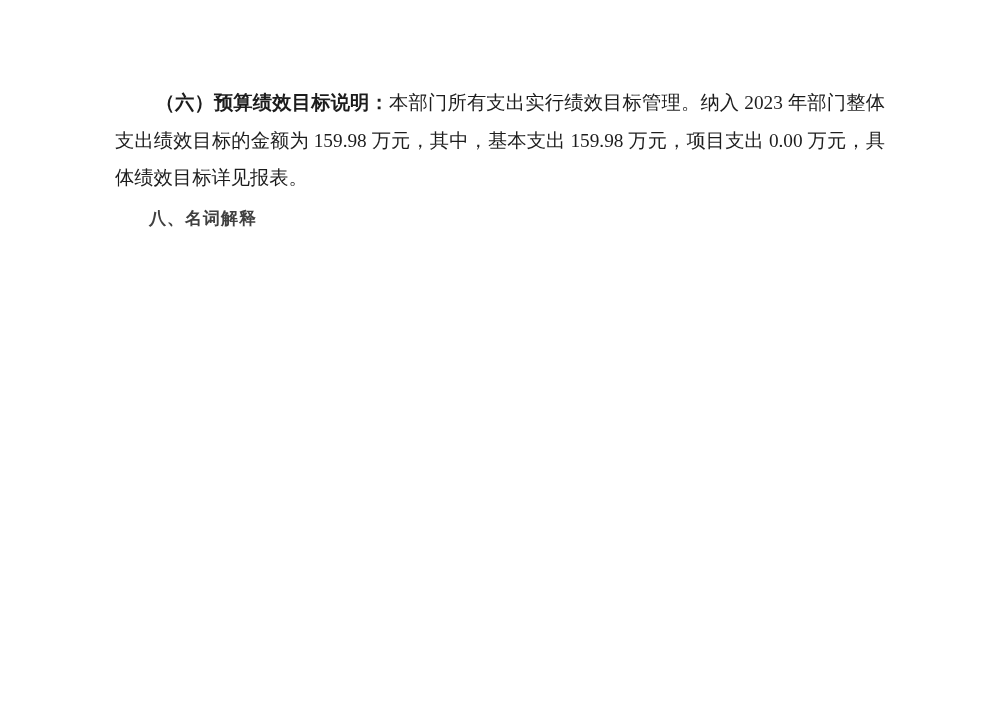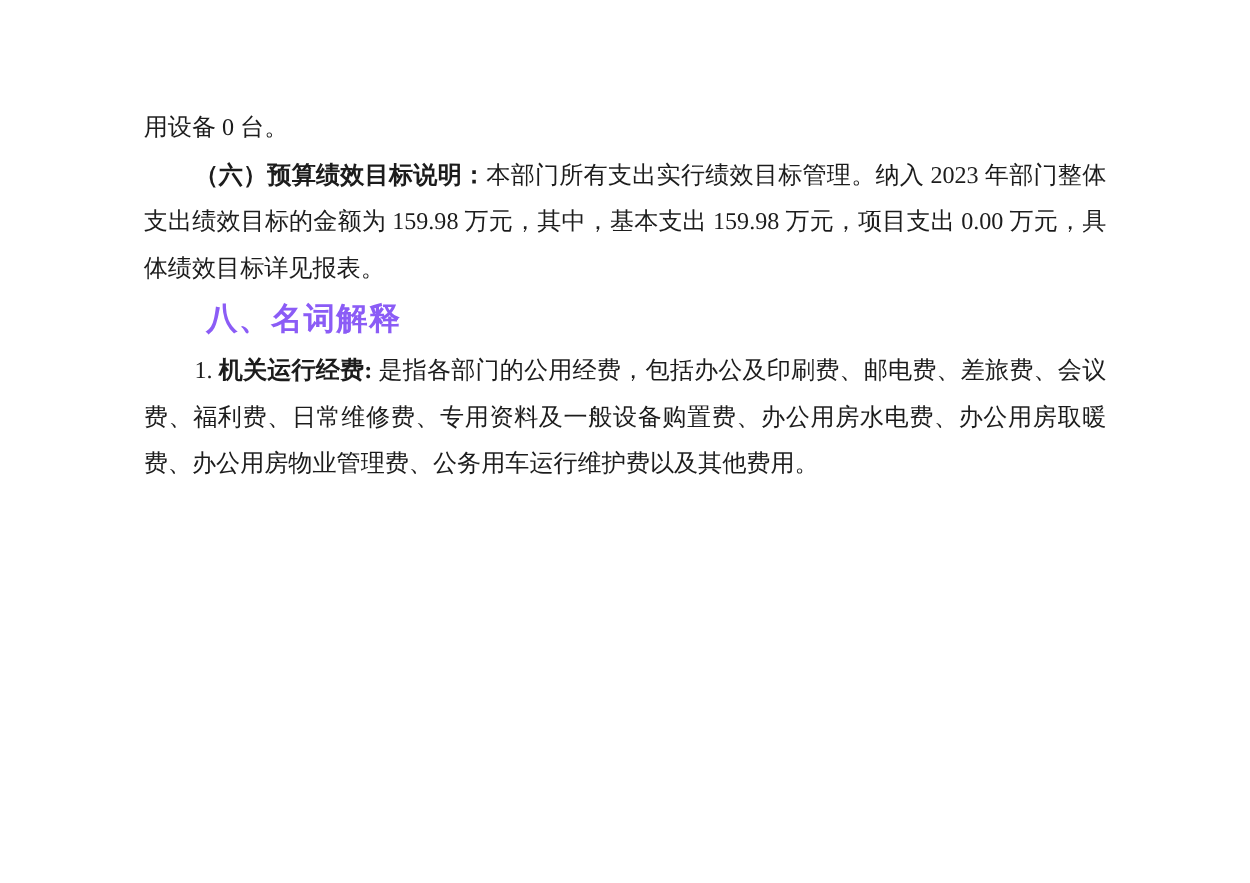--- a/index.html
+++ b/index.html
@@ -26,36 +26,34 @@
     text-align: justify;
     text-justify: inter-ideograph;
     word-break: break-all;
   }
   .indent { text-indent: 2.1em; }
   .bold-label { font-weight: bold; }
   .heading {
     margin: 3px 0 3px 0;
     font-family: "Liberation Sans", "DejaVu Sans", sans-serif;
     font-weight: bold;
-    font-size: 25px;
+    font-size: 17px;
     line-height: 37.6px;
     text-indent: 2em;
     letter-spacing: 1px;
-    color: #8b5cf6;
+    color: #404040;
   }
 </style>
 </head>
 <body>
 
 <div class="page">
   <div class="content">
 
-    <p class="para"><span>用设备 0 台。</span></p>
 
     <p class="para indent"><span class="bold-label">（六）预算绩效目标说明：</span><span>本部门所有支出实行绩效目标管理。纳入 2023 年部门整体支出绩效目标的金额为 159.98 万元，其中，基本支出 159.98 万元，项目支出 0.00 万元，具体绩效目标详见报表。</span></p>
 
     <h2 class="heading">八、名词解释</h2>
 
-    <p class="para indent"><span>1.</span> <span class="bold-label">机关运行经费:</span> <span>是指各部门的公用经费，包括办公及印刷费、邮电费、差旅费、会议费、福利费、日常维修费、专用资料及一般设备购置费、办公用房水电费、办公用房取暖费、办公用房物业管理费、公务用车运行维护费以及其他费用。</span></p>
 
 
   </div>
 </div>
 
 </body></html>

